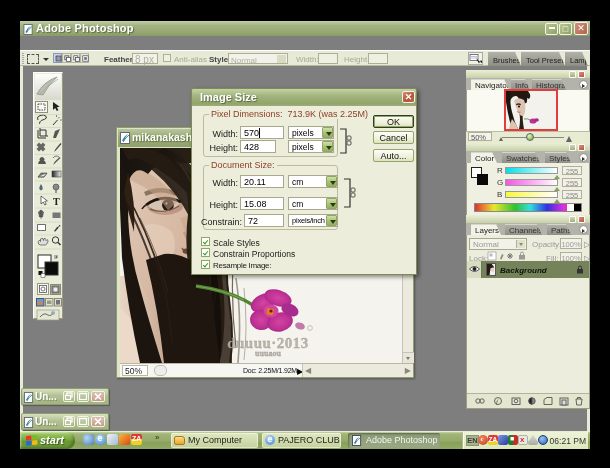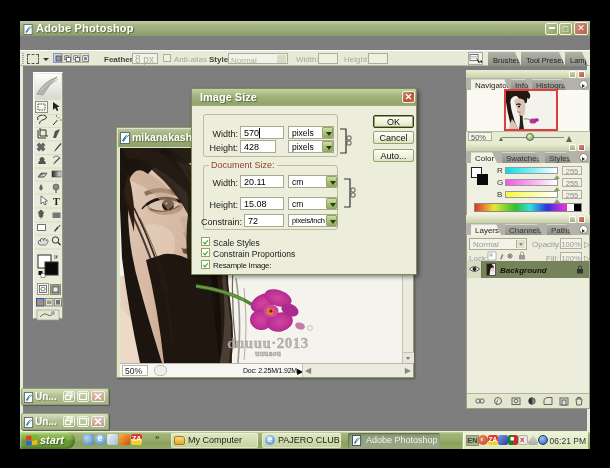--- a/index.html
+++ b/index.html
@@ -409,20 +409,21 @@
         </svg></div>
   <div class="mwb cl" style="left:69px;width:14px"><svg width="12" height="9" viewBox="0 0 12 9">
           <path d="M3 1.5 L9 7.5 M9 1.5 L3 7.5" stroke="#fff" stroke-width="1.6"></path>
         </svg></div>
  </div>
  <div id="dlg" class="abs">
   <div id="dlgtitle"></div>
       <div id="dlgtitletxt">Image Size</div>
       <div id="dlgclose">✕</div>
   <div class="grp" style="left:11px;top:25px;width:135px;height:43px"></div>
+  <div class="grplbl" style="left:17px;top:20px">Pixel Dimensions:&nbsp; 713.9K (was 2.25M)</div>
   <div class="lbl" style="left:8px;top:40px;width:38px;text-align:right">Width:</div>
   <div class="tbx" style="left:48px;top:37px;width:44px">570<span style="border-left:1px solid #000;margin-left:0px"></span></div>
   <div class="cbo" style="left:96px;top:37px;width:46px">pixels<div class="cboarr"></div></div>
   <div class="lbl" style="left:8px;top:54px;width:38px;text-align:right">Height:</div>
   <div class="tbx" style="left:48px;top:51px;width:36px">428</div>
   <div class="cbo" style="left:96px;top:51px;width:46px">pixels<div class="cboarr"></div></div>
   <svg style="position:absolute;left:146px;top:38px" width="16" height="28" viewBox="0 0 16 28">
         <path d="M2 2 L8 2 L8 26 L2 26" stroke="#333" fill="none" stroke-width="1.2"></path>
         <rect x="9" y="9" width="4" height="4" rx="1" fill="none" stroke="#555"></rect>
         <rect x="9" y="14" width="4" height="4" rx="1" fill="none" stroke="#555"></rect>

